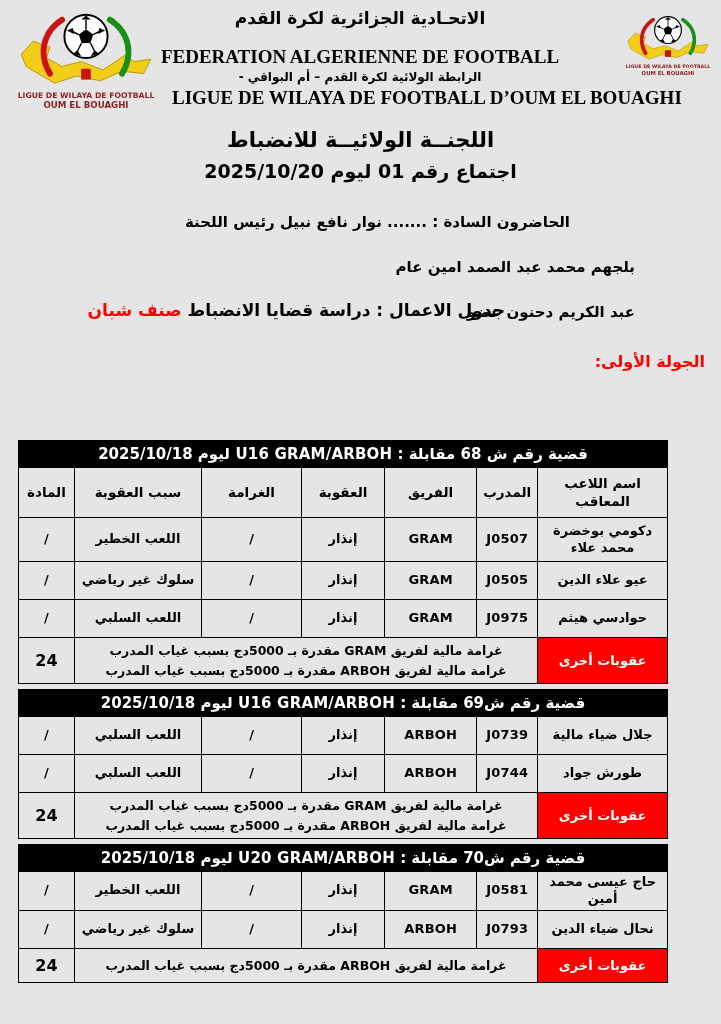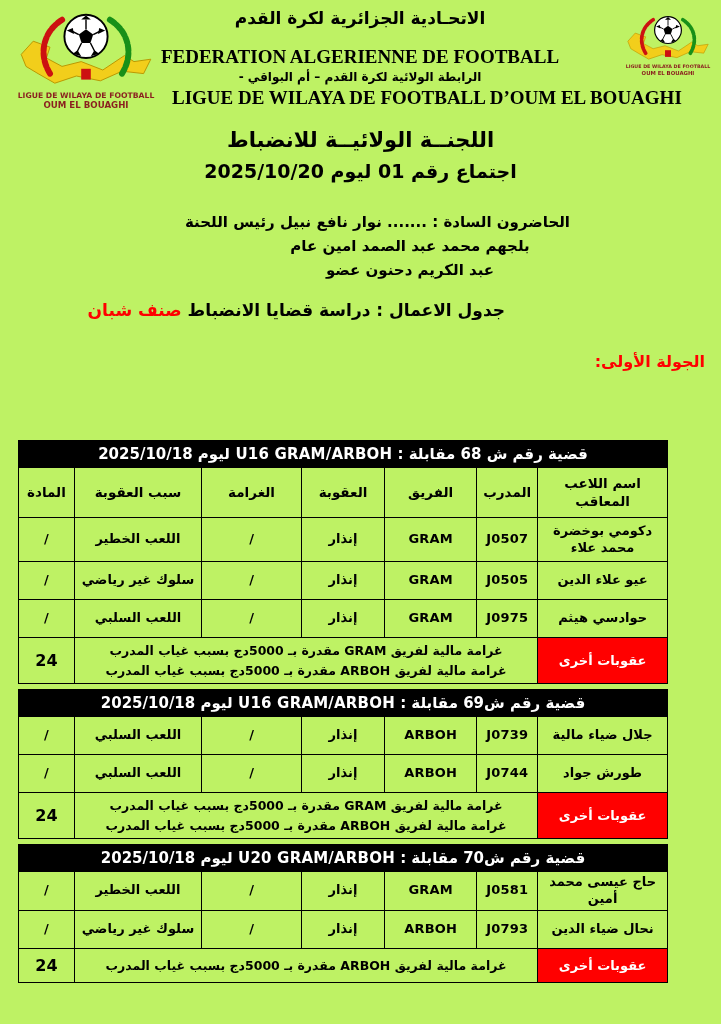--- a/index.html
+++ b/index.html
@@ -1,36 +1,36 @@
 <!DOCTYPE html>
 <html lang="ar"><head>
 <meta charset="utf-8">
 <style>
   * { margin:0; padding:0; box-sizing:border-box; }
   body { background:#fff; font-family:"DejaVu Sans", sans-serif; }
-  .page { position:relative; width:721px; height:1024px; background:#bef264; overflow:hidden; margin:0 auto; }
+  .page { position:relative; width:721px; height:1024px; background:#e5e5e5; overflow:hidden; margin:0 auto; }
 
   
   .logo-left  { position:absolute; top:4px;  left:10px;  width:152px; height:108px; }
   .logo-right { position:absolute; top:10px; right:6px;  width:94px;  height:67px; }
   .head-text { position:absolute; top:8px; left:160px; width:400px; text-align:center; }
   .head-ar1 { font-size:17px; font-weight:bold; direction:rtl; color:#000; }
   .head-fr1 { font-family:"Liberation Serif", serif; font-weight:bold; font-size:19px; margin-top:18px; }
   .head-ar2 { font-size:12px; font-weight:bold; direction:rtl; margin-top:2px; }
   .head-fr2 { font-family:"Liberation Serif", serif; font-weight:bold; font-size:19px; margin-top:3px; white-space:nowrap;margin-left:12px; }
 
   
   .committee-title { position:absolute; top:128px; width:100%; text-align:center; direction:rtl;
                      font-size:21px; font-weight:bold; }
   .meeting-line    { position:absolute; top:160px; width:100%; text-align:center; direction:rtl;
                      font-size:19px; font-weight:bold; }
   .attendees { position:absolute; top:210px; left:185px; width:450px; direction:rtl;
                font-size:15px; font-weight:bold; line-height:24px; }
   .attendees .l1 { text-align:left; }
-  .attendees .l2, .attendees .l3 { text-align:center; }
+  .attendees .l2, .attendees .l3 { text-align:right;margin-top:21px; }
   .agenda { position:absolute; top:300px; left:55px; width:450px; direction:rtl; text-align:right;
             font-size:17px; font-weight:bold; white-space:nowrap; }
   .agenda .hl { color:#ff0000; }
   .round-title { position:absolute; top:352px; right:16px; direction:rtl;
                  font-size:16px; font-weight:bold; color:#ff0000; }
 
   
   .tables { position:absolute; top:440px; left:18px; width:650px; }
   table.case-table { width:100%; border-collapse:collapse; table-layout:fixed; direction:rtl; margin-bottom:5px; }
   .case-table td { border:1.6px solid #000; text-align:center; vertical-align:middle;

